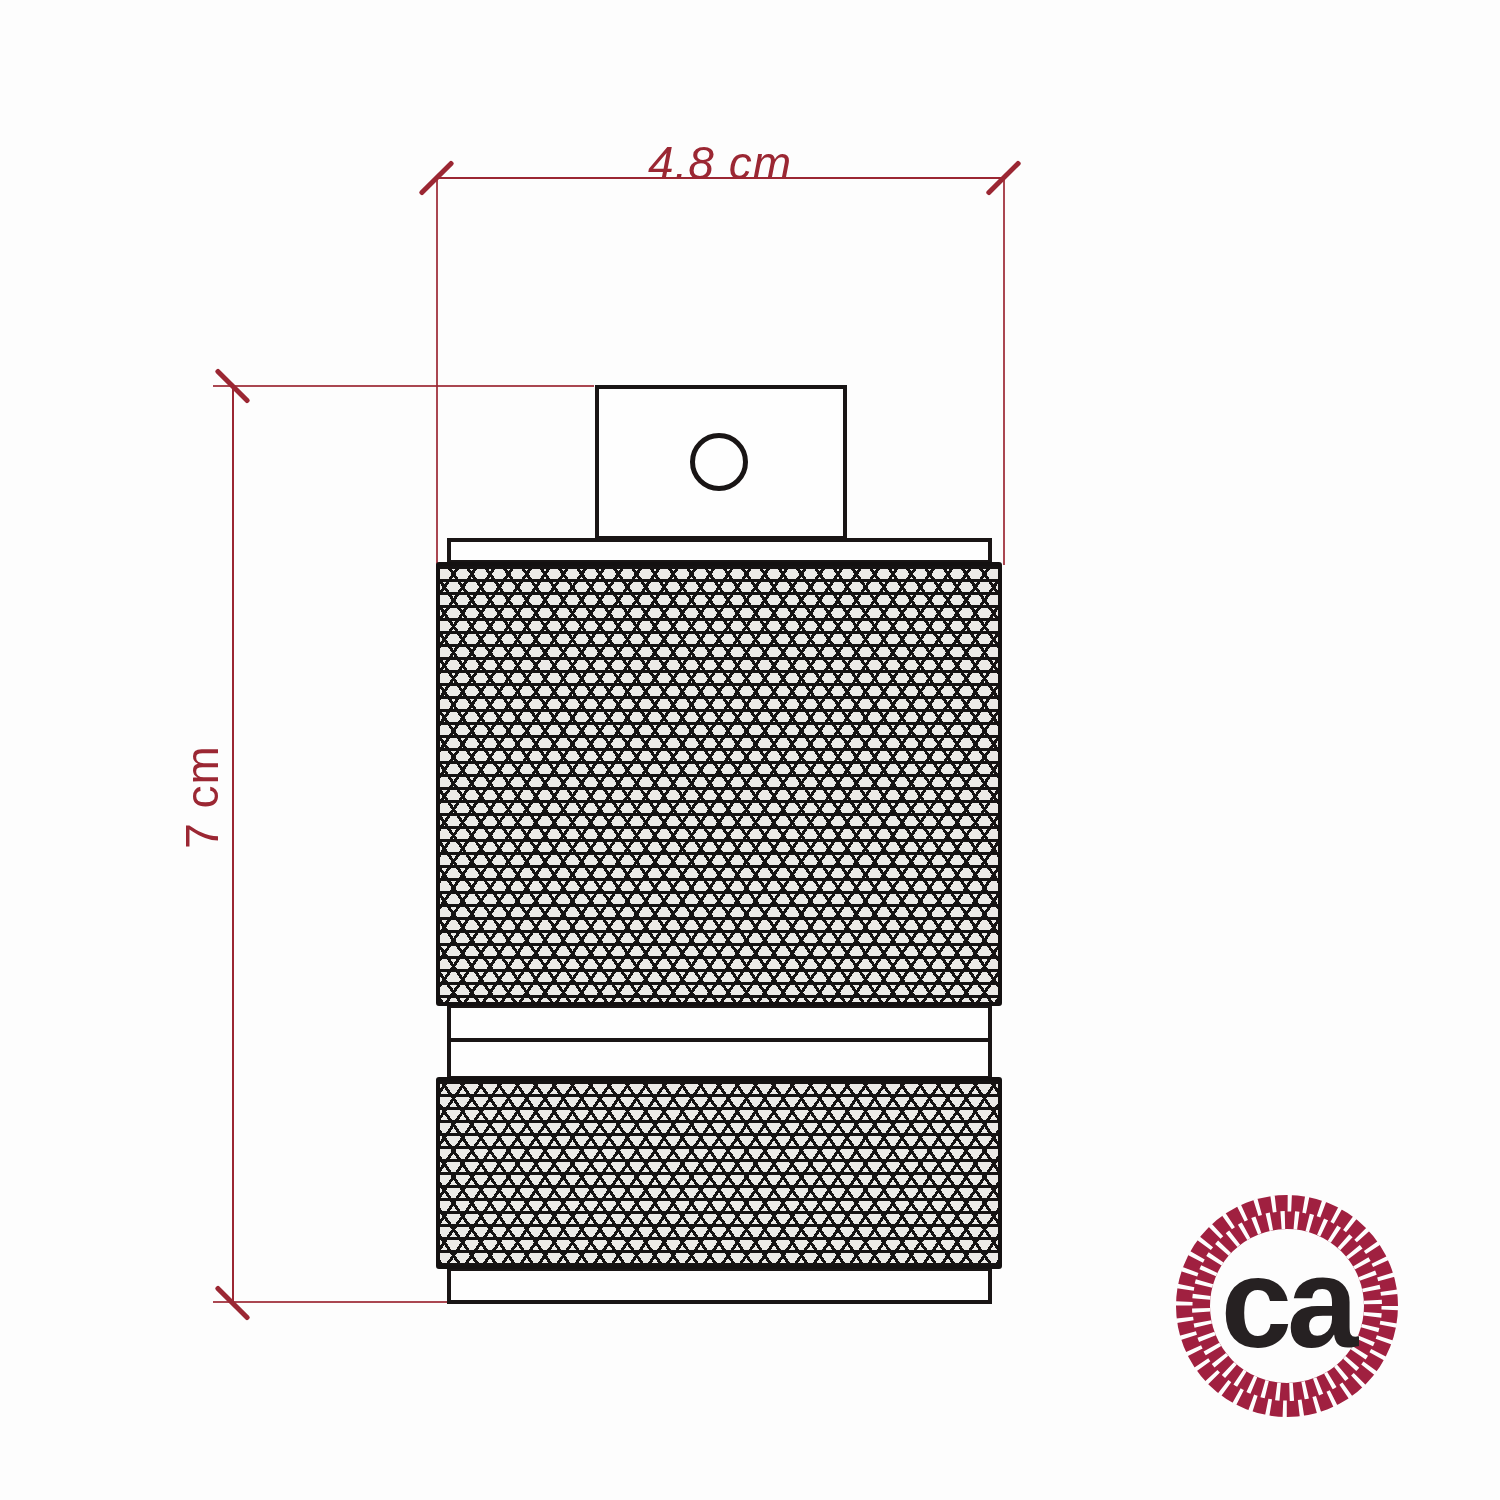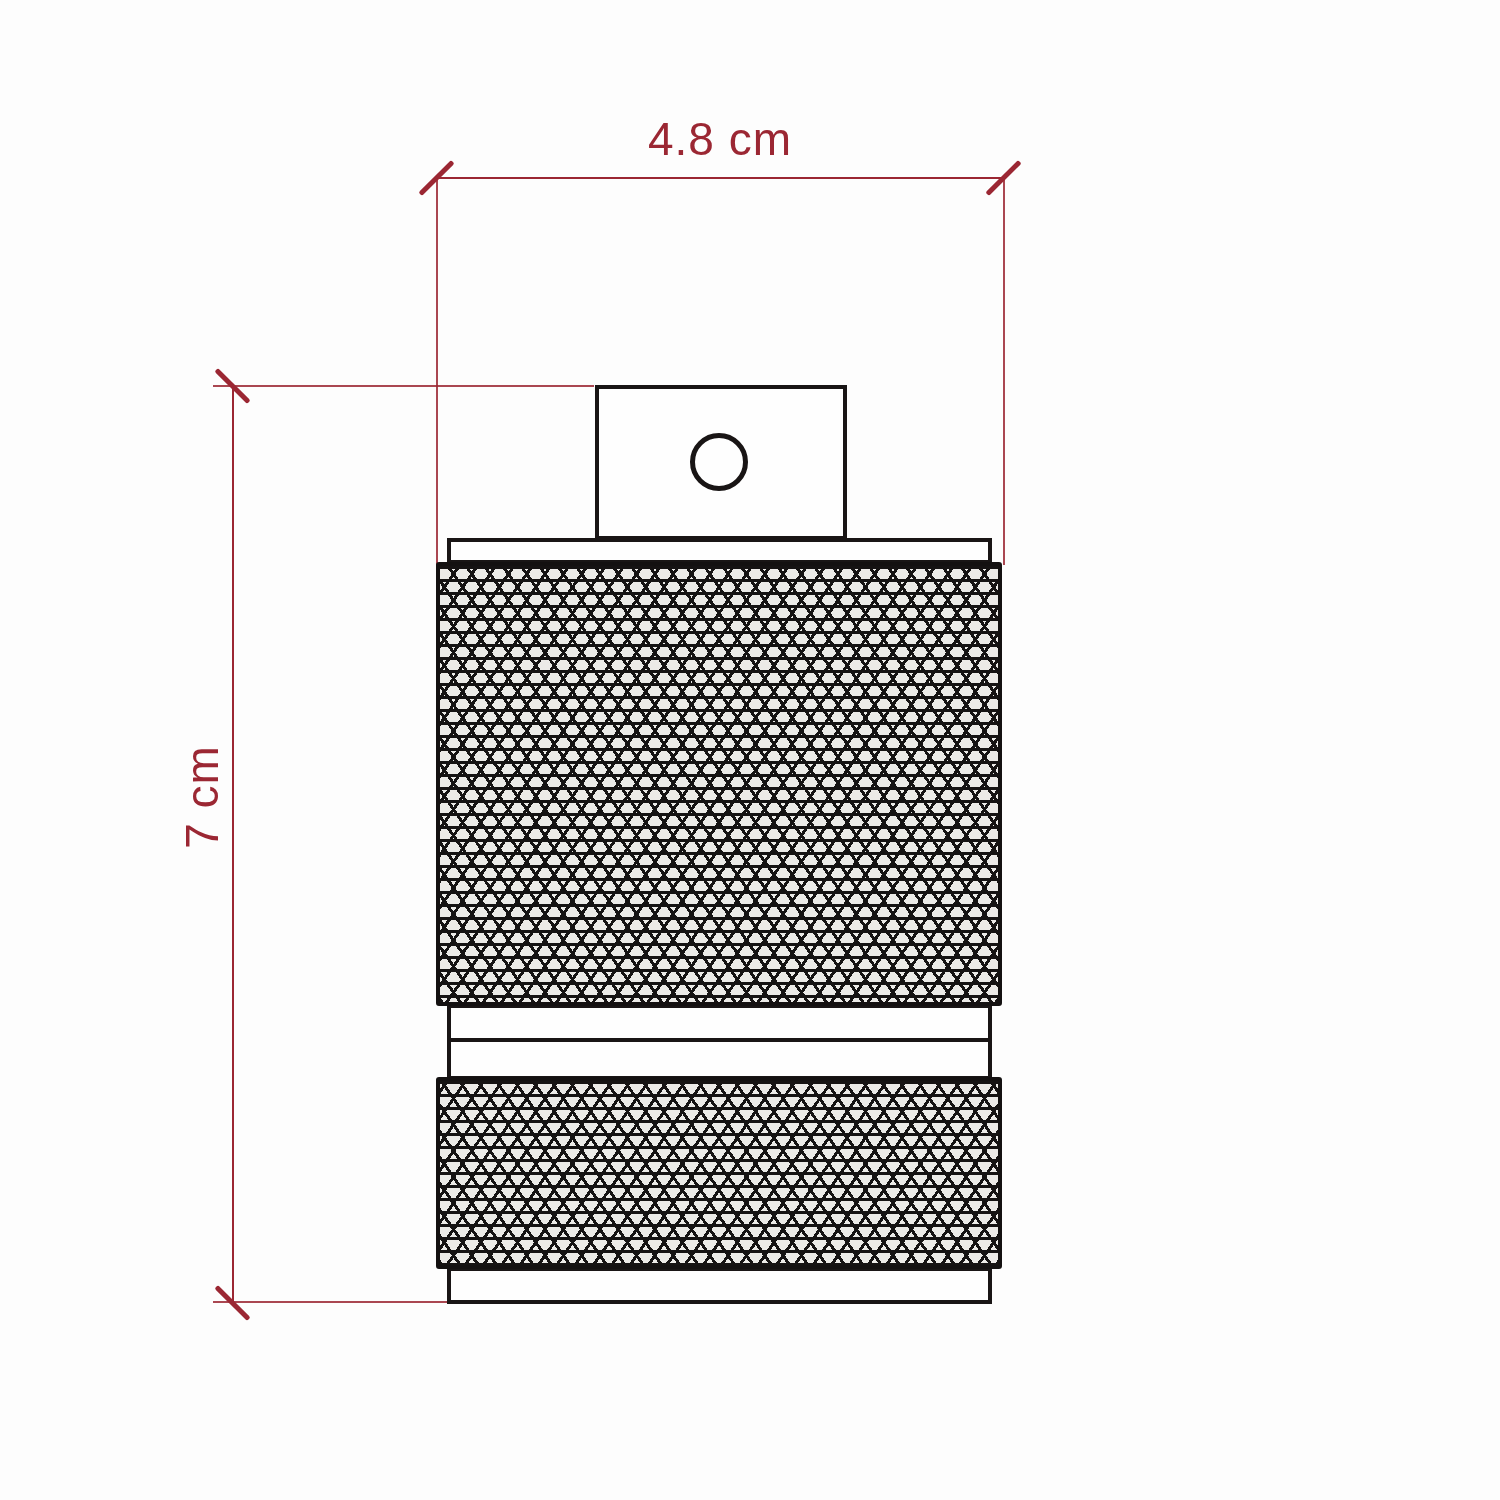--- a/index.html
+++ b/index.html
@@ -86,21 +86,21 @@
   }
 
   .z1 { z-index: 1; } .z2 { z-index: 2; } .z3 { z-index: 3; }
   .z4 { z-index: 4; } .z5 { z-index: 5; }
 </style>
 </head>
 <body>
 
 <div class="canvas">
 
-  <div class="dim-label z5" style="left:560px; top:112px; width:320px;">4.8 cm</div>
+  <div class="dim-label z5" style="left:560px; top:136px; width:320px;font-style:italic;">4.8 cm</div>
 
   <div class="dim-line z5" style="left:437px; top:177px; width:567px; height:2px;"></div>
 
   <div class="tick h z5" style="left:434px; top:155px;"></div>
   <div class="tick h z5" style="left:1001px; top:155px;"></div>
 
   <div class="ext-line z1" style="left:436px; top:180px; width:2px; height:385px;"></div>
   <div class="ext-line z1" style="left:1003px; top:180px; width:2px; height:385px;"></div>
 
   <div class="dim-label rot z5" style="left:42px; top:770px; width:320px;">7 cm</div>
@@ -120,14 +120,22 @@
 
   <div class="knurl z4" style="left:436px; top:562px; width:566px; height:444px;"></div>
 
   <div class="part z3" style="left:447px; top:1004px; width:545px; height:38px;"></div>
   <div class="part z3" style="left:447px; top:1038px; width:545px; height:42px;"></div>
 
   <div class="knurl z4" style="left:436px; top:1077px; width:566px; height:192px;"></div>
 
   <div class="part z3" style="left:447px; top:1267px; width:545px; height:37px;"></div>
 
+  <div class="logo z5">
+    <svg width="240" height="240" viewBox="0 0 240 240">
+      <circle cx="120" cy="120" r="94" fill="none" stroke="#a02040" stroke-width="34"></circle>
+      <circle cx="120" cy="120" r="103" fill="none" stroke="#fdfdfd" stroke-width="17" stroke-dasharray="4 12.18"></circle>
+      <circle cx="120" cy="120" r="86" fill="none" stroke="#fdfdfd" stroke-width="18" stroke-dasharray="4 9.51" stroke-dashoffset="6.8"></circle>
+    </svg>
+    <div class="logo-text">ca</div>
+  </div>
 
 </div>
 
 </body></html>

